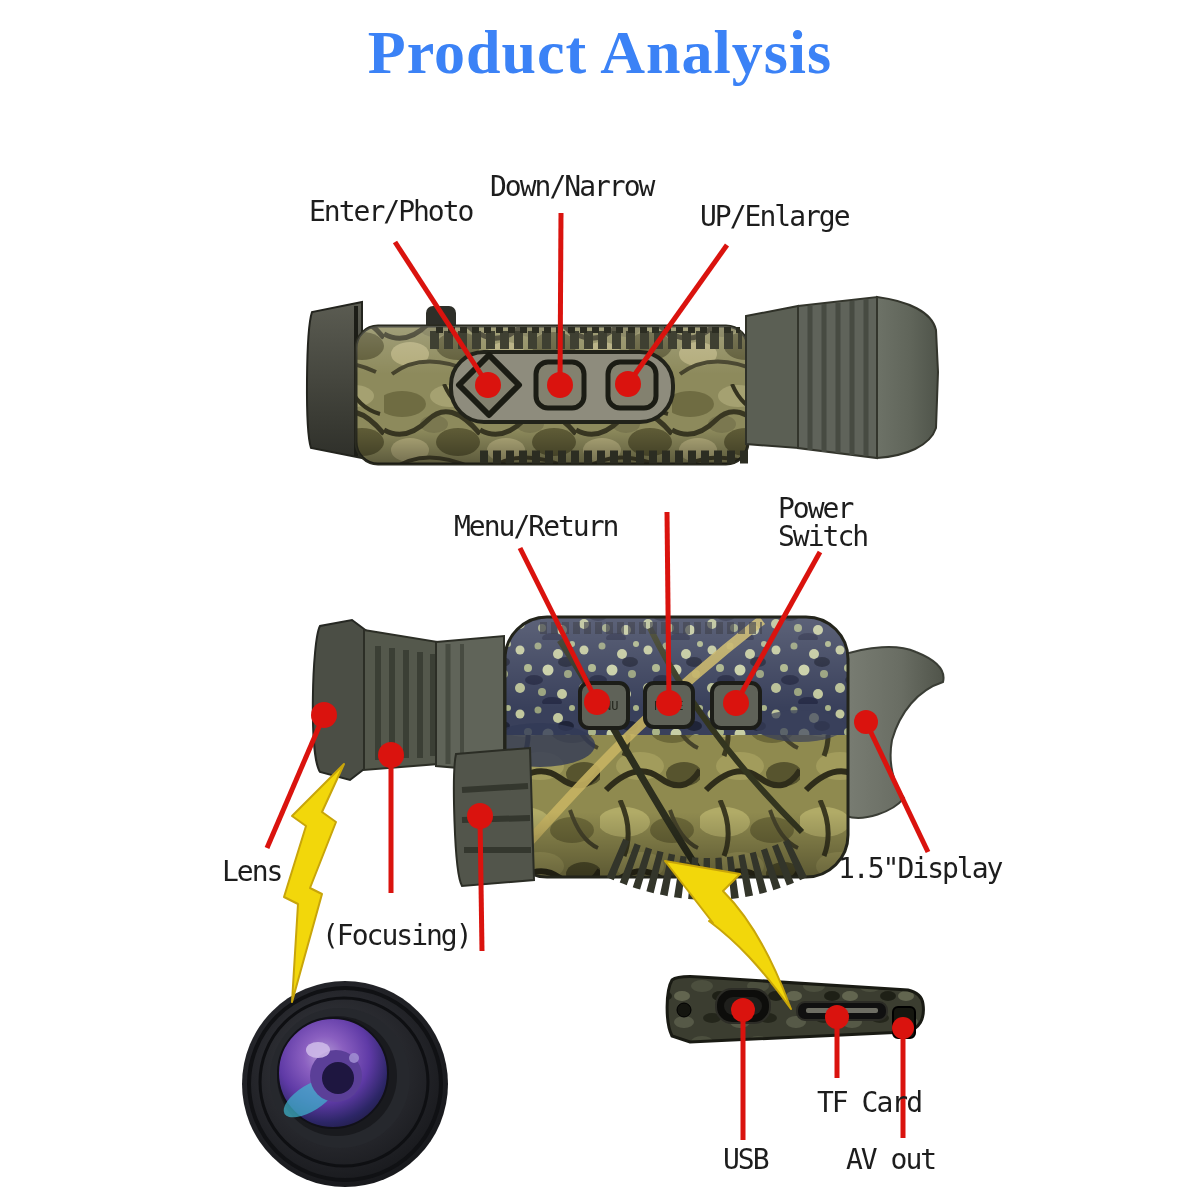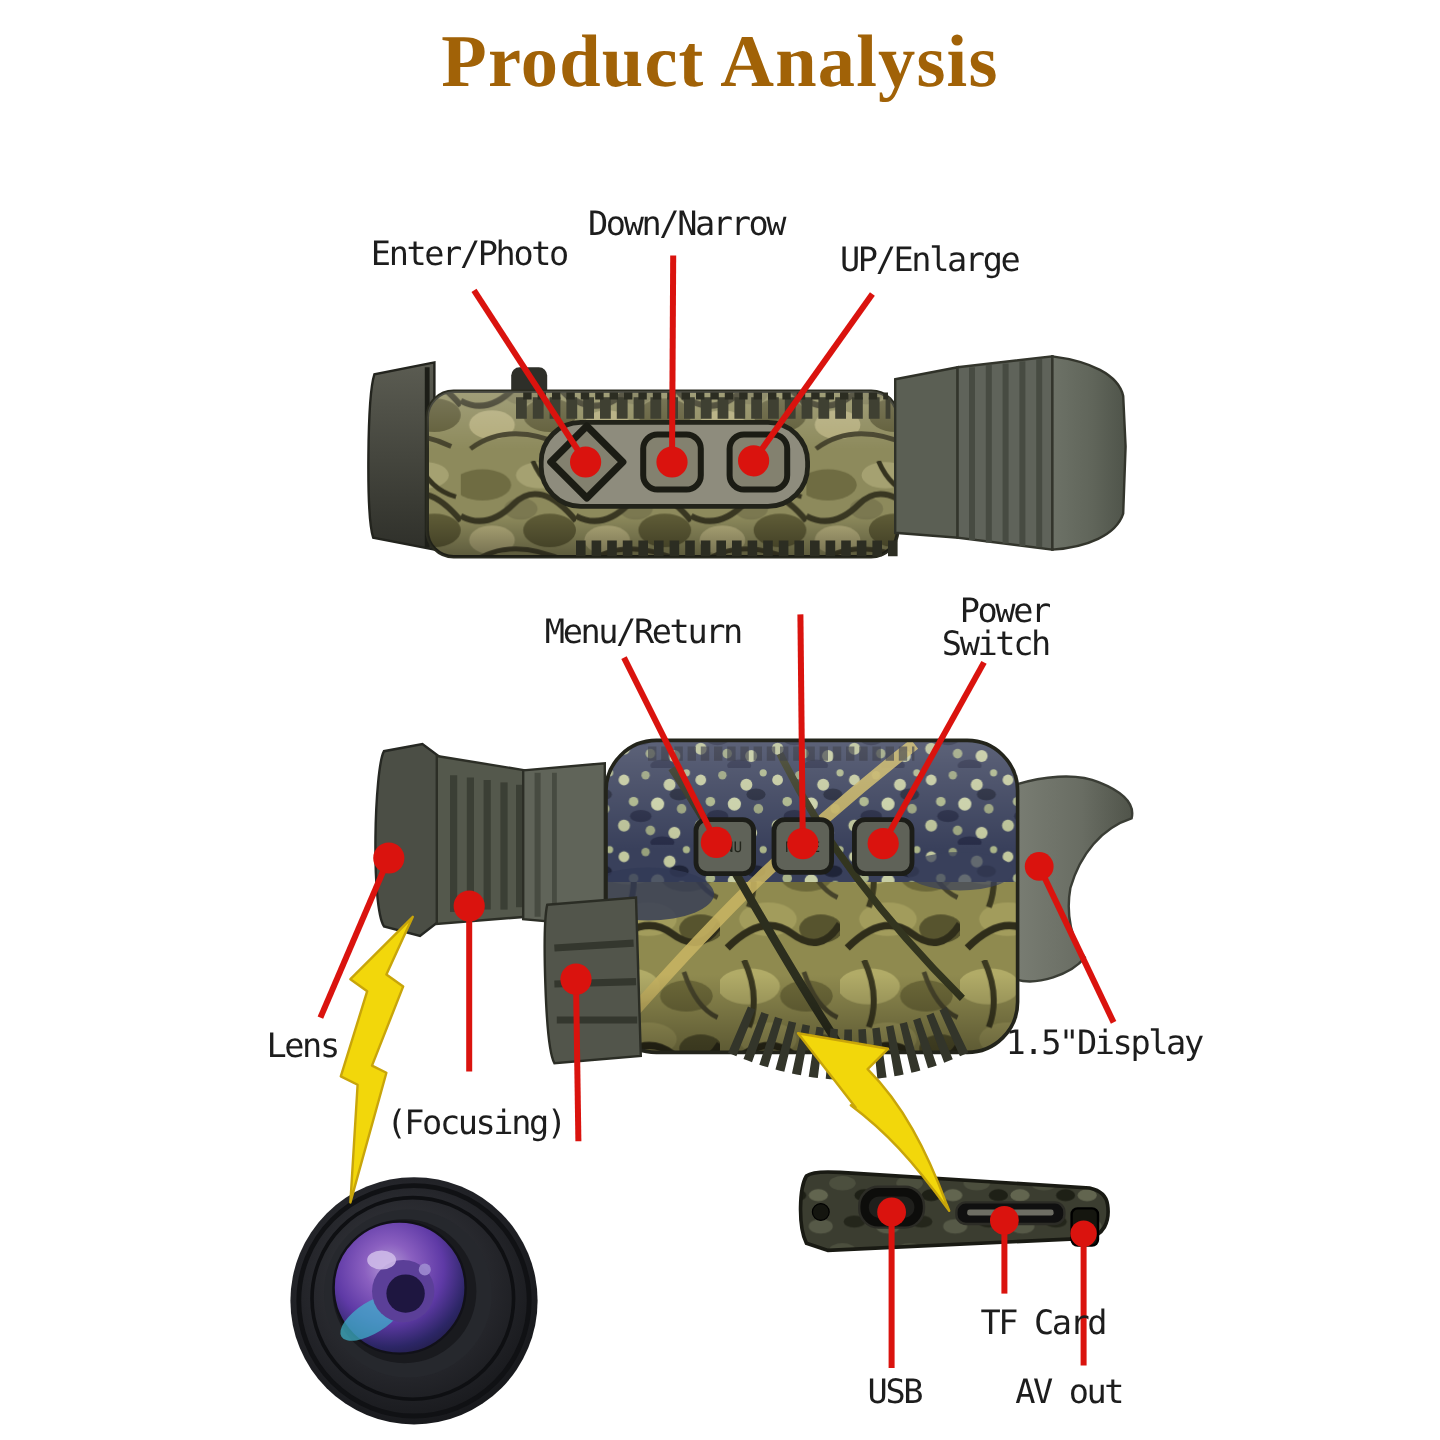--- a/index.html
+++ b/index.html
@@ -5,28 +5,28 @@
   html,body{margin:0;padding:0;background:#e8e8e8;}
   .canvas{
     position:relative;width:1200px;height:1200px;background:#ffffff;
     overflow:hidden;margin:0 auto;
     font-family:"DejaVu Sans Mono","Liberation Mono",monospace;
   }
   .art{position:absolute;left:0;top:0;z-index:1;}
   .title{
     position:absolute;left:0;top:20px;width:1200px;text-align:center;
     font-family:"Liberation Serif","DejaVu Serif",serif;
-    font-size:62px;font-weight:700;letter-spacing:1px;color:#a16207;
+    font-size:62px;font-weight:700;letter-spacing:1px;color:#3b82f6;
     z-index:2;line-height:1.05;
   }
   .lbl{
     position:absolute;z-index:3;color:#1d1d1d;
     font-size:28px;letter-spacing:-2px;line-height:1.0;white-space:pre;
   }
-  .lbl.center{text-align:right;white-space:normal;}
+  .lbl.center{text-align:left;white-space:normal;}
 </style>
 </head>
 <body>
 
 <div class="canvas">
 
   <div class="title">Product Analysis</div>
 
   <svg class="art" width="1200" height="1200" viewBox="0 0 1200 1200">
     <defs>

